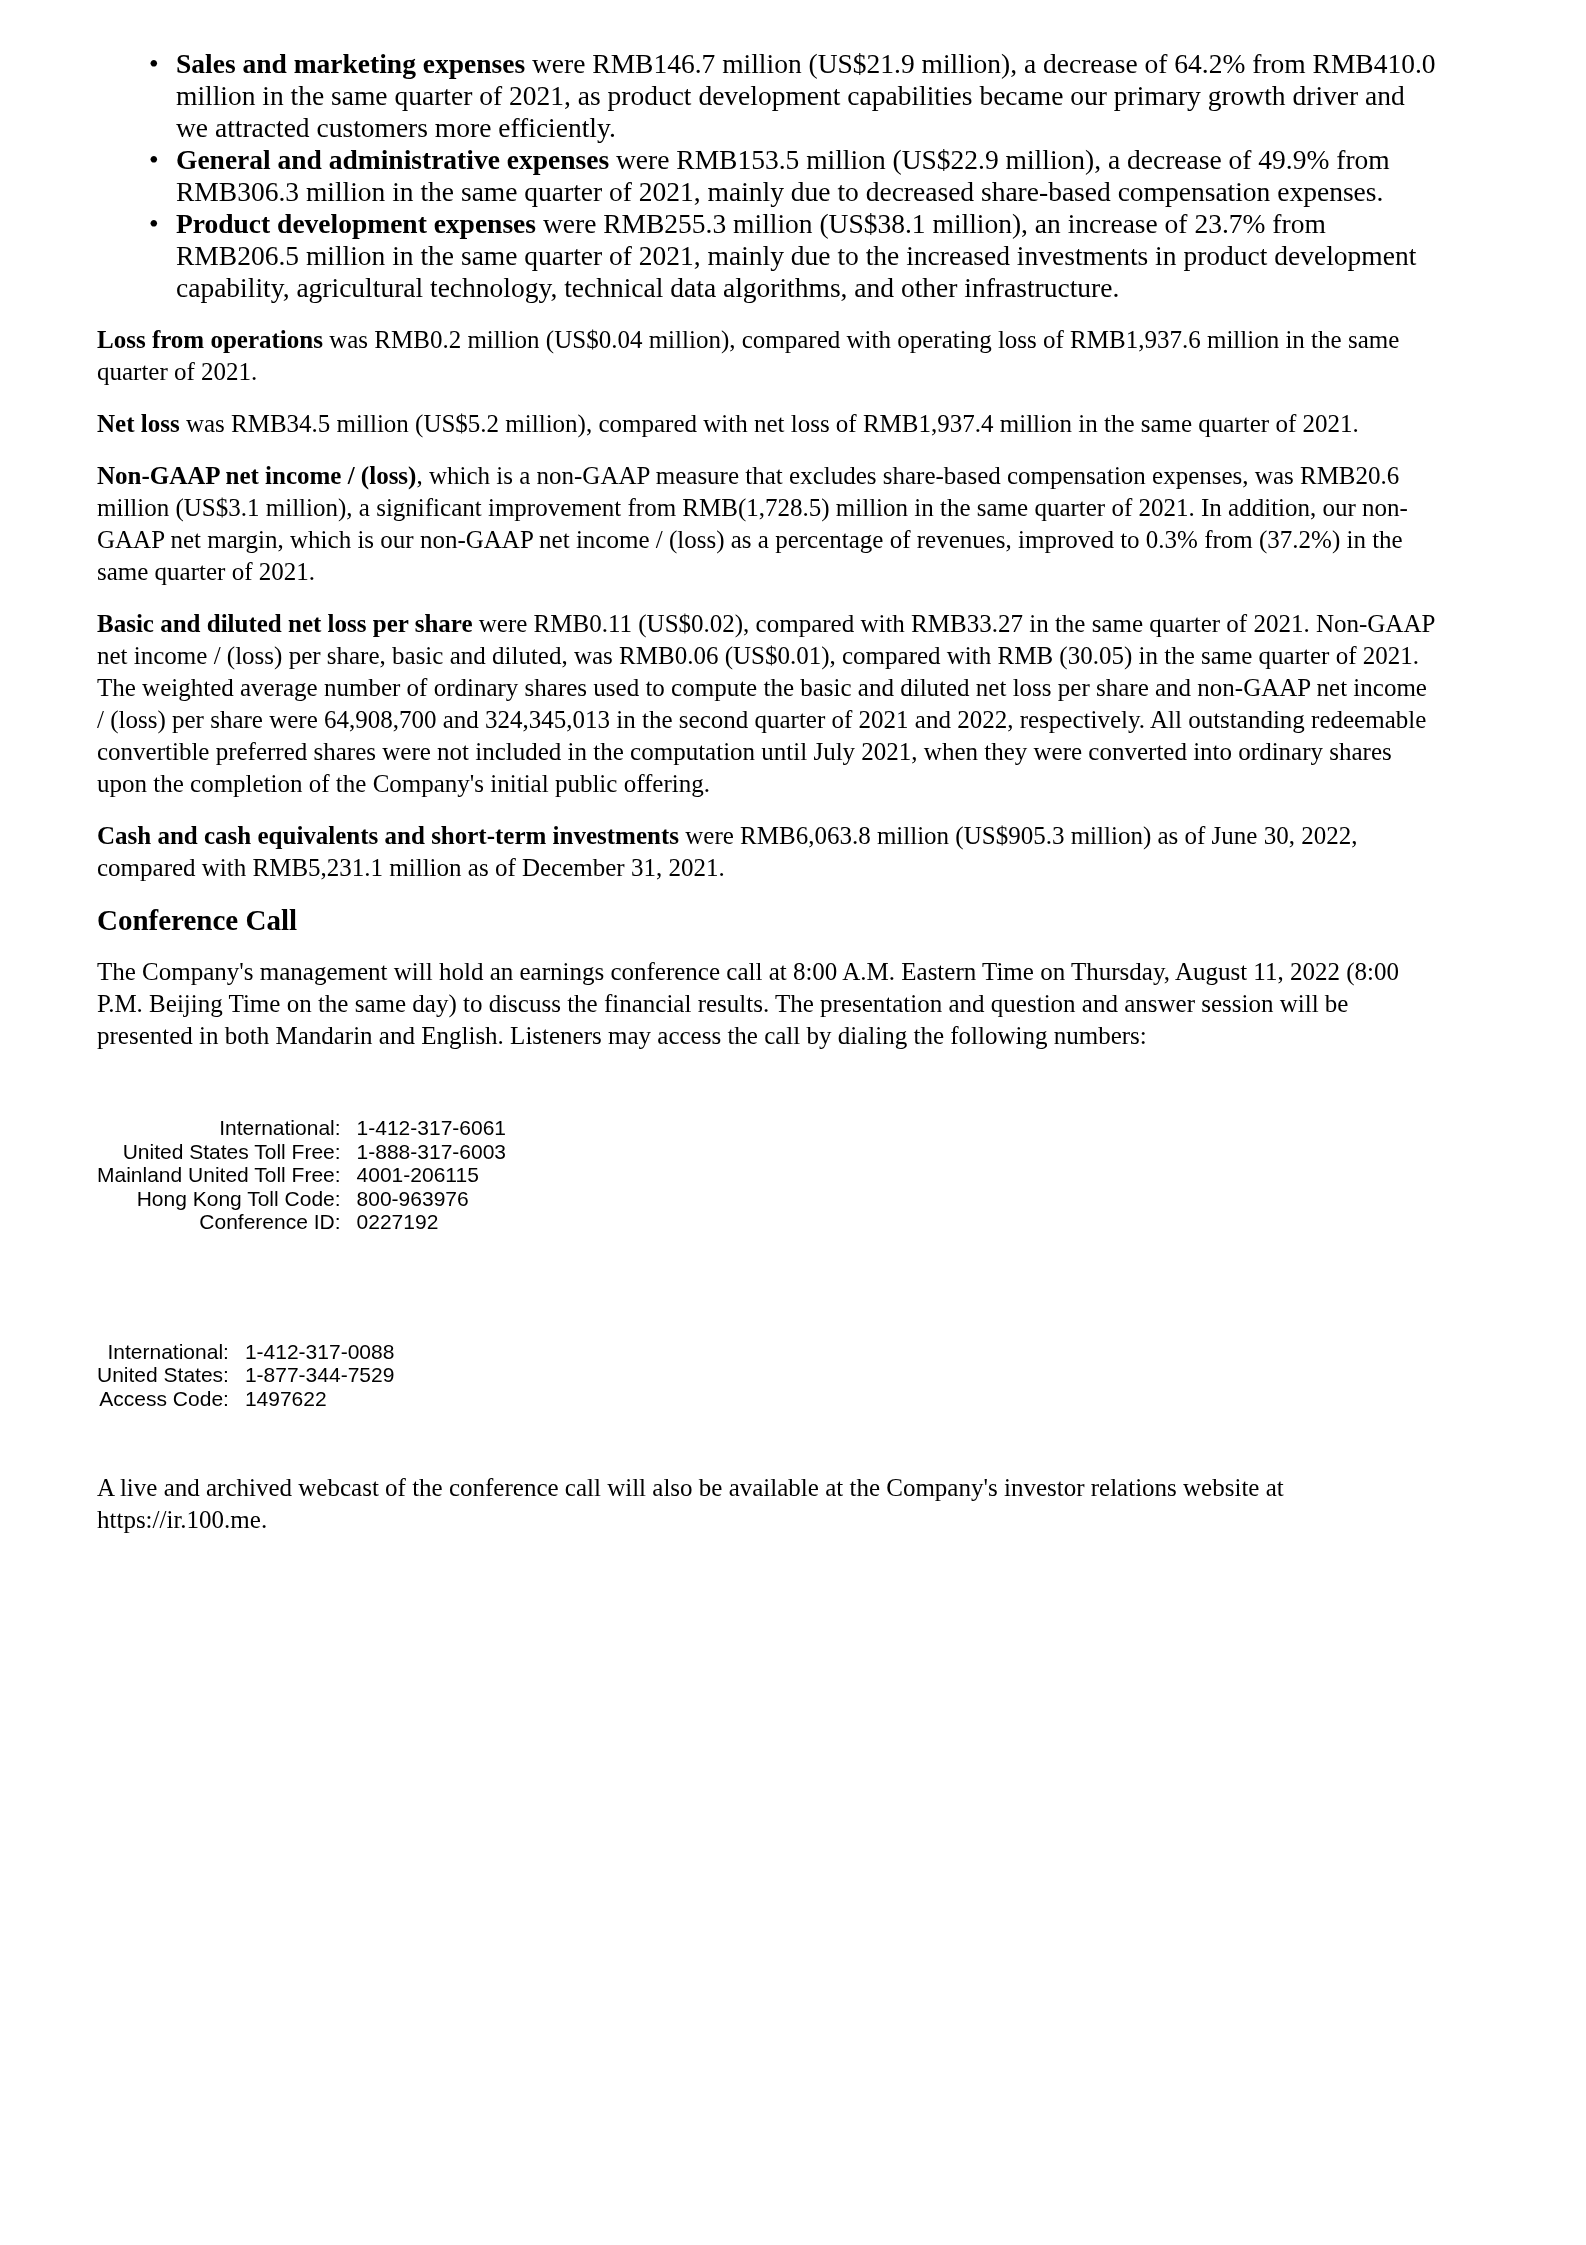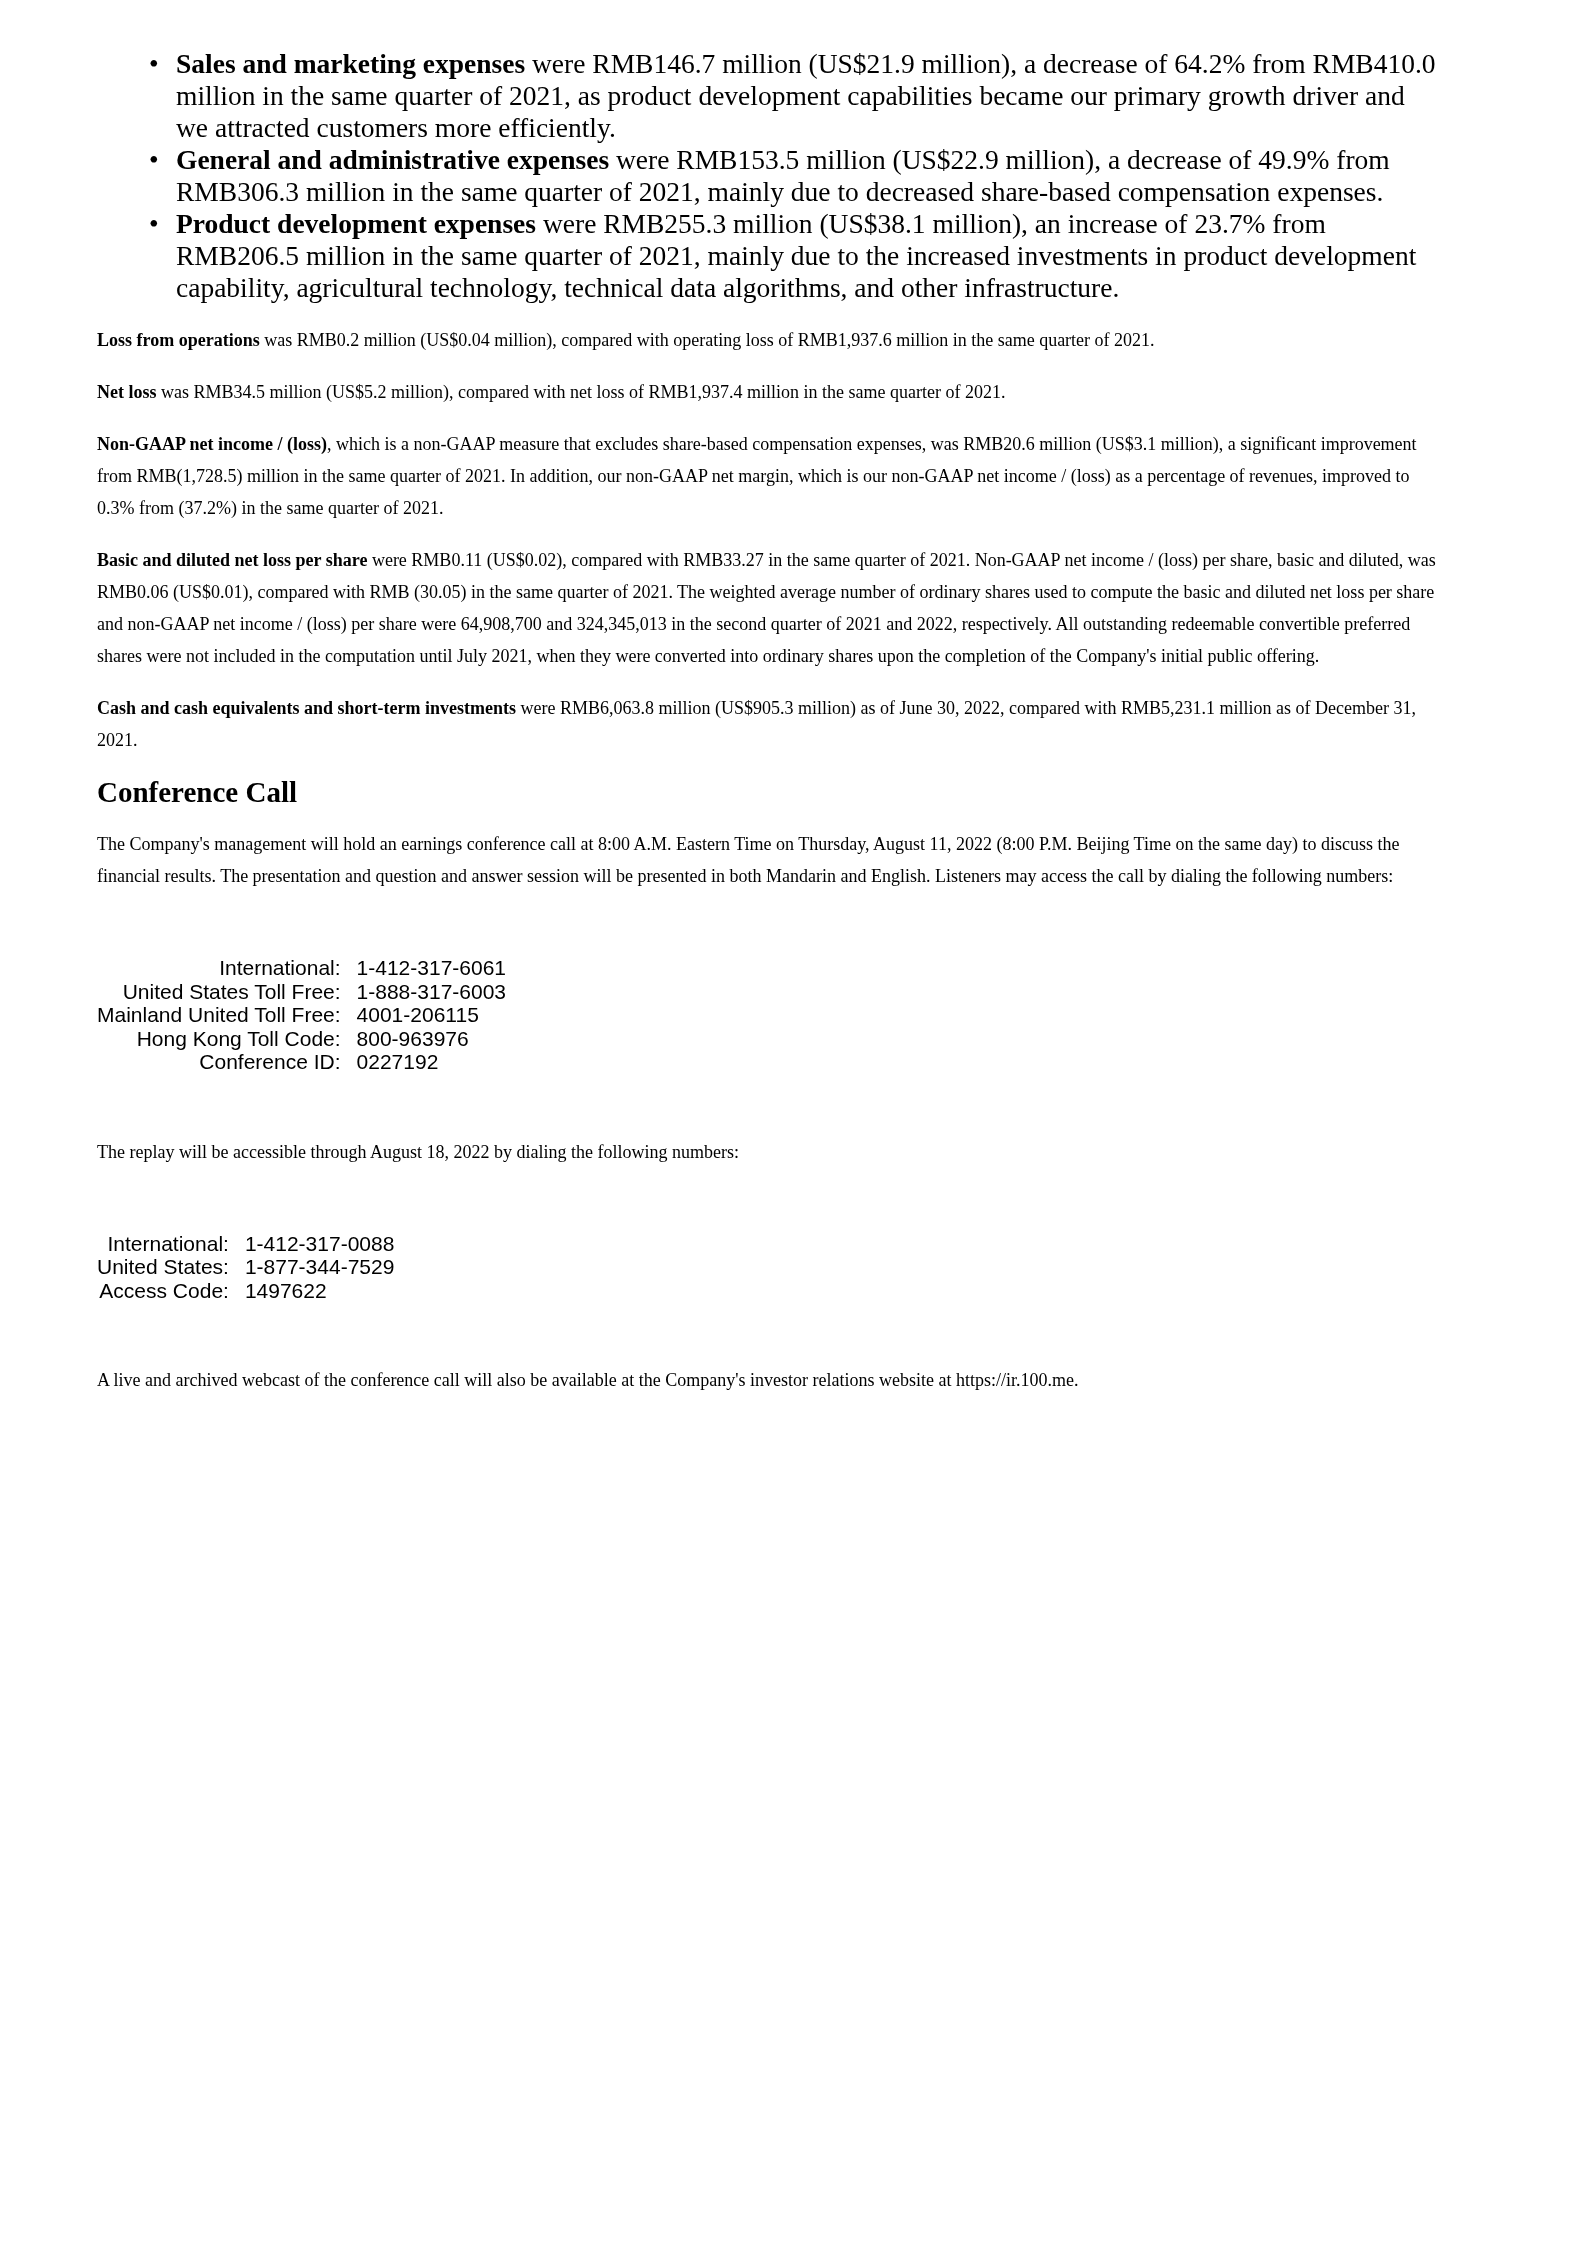--- a/index.html
+++ b/index.html
@@ -27,21 +27,21 @@
   .content {
     position: absolute;
     left: 97px;
     top: 48px;
     width: 1340px;
   }
 
   
   .para {
     font-family: "Liberation Serif", "DejaVu Serif", serif;
-    font-size: 18px;
+    font-size: 25px;
     line-height: 32px;
     margin: 0 0 20px 0;
     text-align: left;
     color: #000;
   }
   .para b,
   .lead {
     font-weight: bold;
   }
 
@@ -152,21 +152,20 @@
         </tr>
         <tr>
           <td class="label">Conference ID:</td>
           <td class="value">0227192</td>
         </tr>
       </tbody>
     </table>
 
     <div class="block-gap-xl"></div>
 
-    <p class="para">The replay will be accessible through August 18, 2022 by dialing the following numbers:</p>
 
     <div class="block-gap-lg"></div>
 
     <table class="dial-table">
       <tbody>
         <tr>
           <td class="label">International:</td>
           <td class="value">1-412-317-0088</td>
         </tr>
         <tr>

